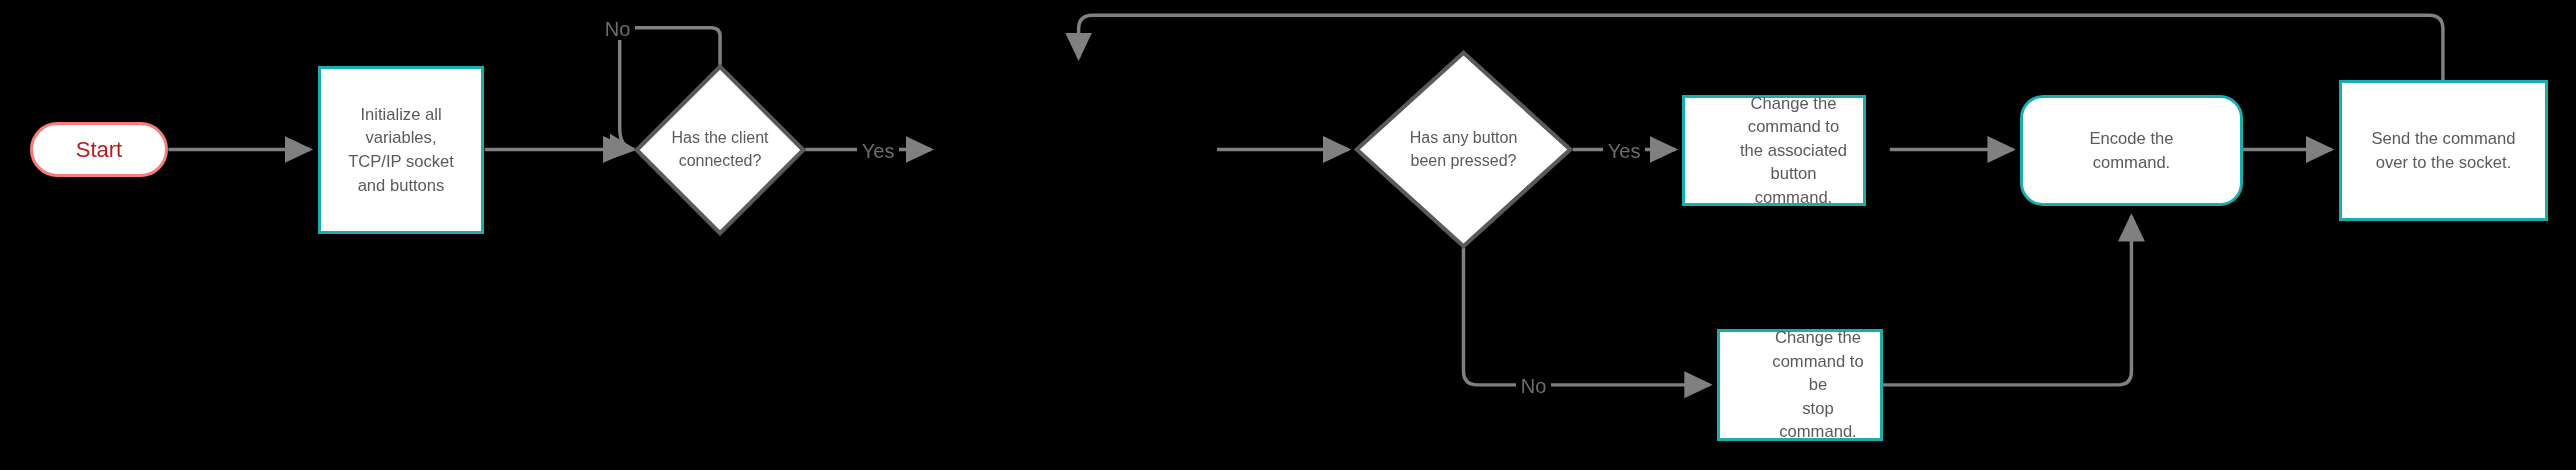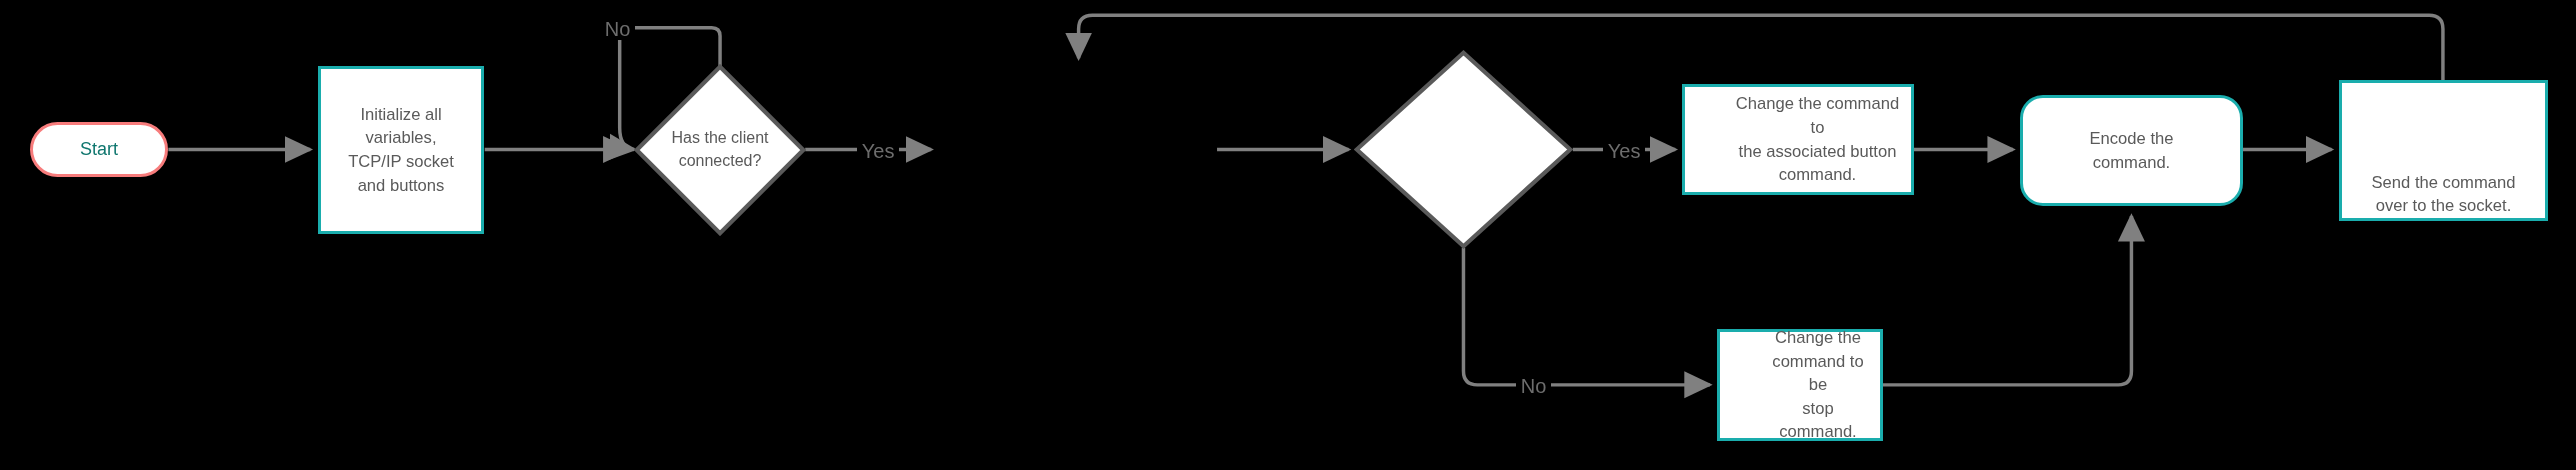--- a/index.html
+++ b/index.html
@@ -41,22 +41,22 @@
     white-space: pre-line;
   }
 
   
   .terminator {
     background: #ffffff;
     border: 3.5px solid #f77c7c;
     border-radius: 692px;
   }
   .terminator .node-text {
-    font-size: 18px;
-    color: #0f766e;
+    font-size: 22px;
+    color: #b91c1c;
   }
 
   
   .process {
     background: #ffffff;
     border: 3.5px solid #1aadad;
   }
   .process .node-text {
     font-size: 16.6px;
   }
@@ -147,34 +147,36 @@
     </svg>
     <span class="node-text">Has the client
 connected?</span>
   </div>
 
 
   <div class="node decision" style="left:1354px; top:50px; width:219px; height:199px;">
     <svg class="diamond-shape" viewBox="0 0 316 288" preserveAspectRatio="none">
       <polygon points="158,4 312,144 158,284 4,144" fill="#ffffff" stroke="#5a5a5a" stroke-width="6"></polygon>
     </svg>
+    <span class="node-text">Has any button
+been pressed?</span>
   </div>
 
-  <div class="node process" style="left:1682px; top:84px; width:232px; height:111px;padding-left:39px;">
+  <div class="node process" style="left:1682px; top:95px; width:184px; height:111px;padding-left:39px;">
     <span class="node-text">Change the command to
 the associated button
 command.</span>
   </div>
 
   <div class="node process" style="left:2020px; top:95px; width:223px; height:111px;border-radius:23px;">
     <span class="node-text">Encode the
 command.</span>
   </div>
 
-  <div class="node process" style="left:2339px; top:80px; width:209px; height:141px;align-items:flex-end;">
+  <div class="node process" style="left:2339px; top:80px; width:209px; height:141px;">
     <span class="node-text">Send the command
 over to the socket.</span>
   </div>
 
   <div class="node process" style="left:1717px; top:329px; width:166px; height:112px;padding-left:36px;">
     <span class="node-text">Change the
 command to be
 stop command.</span>
   </div>
 

